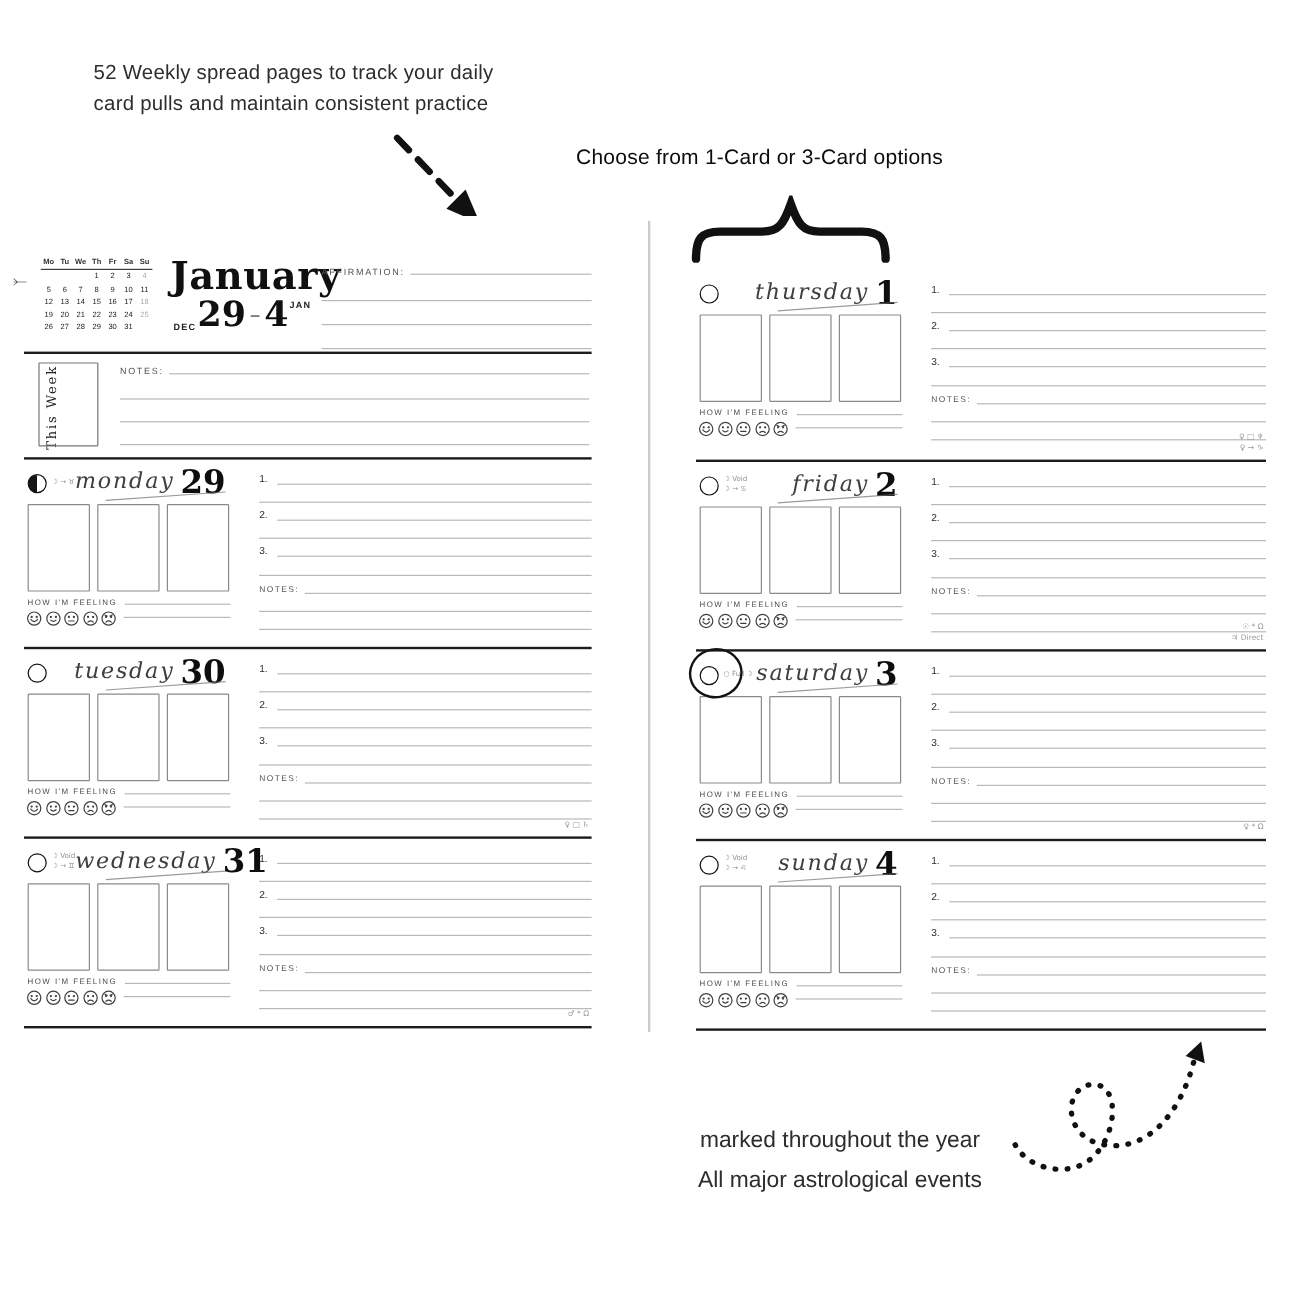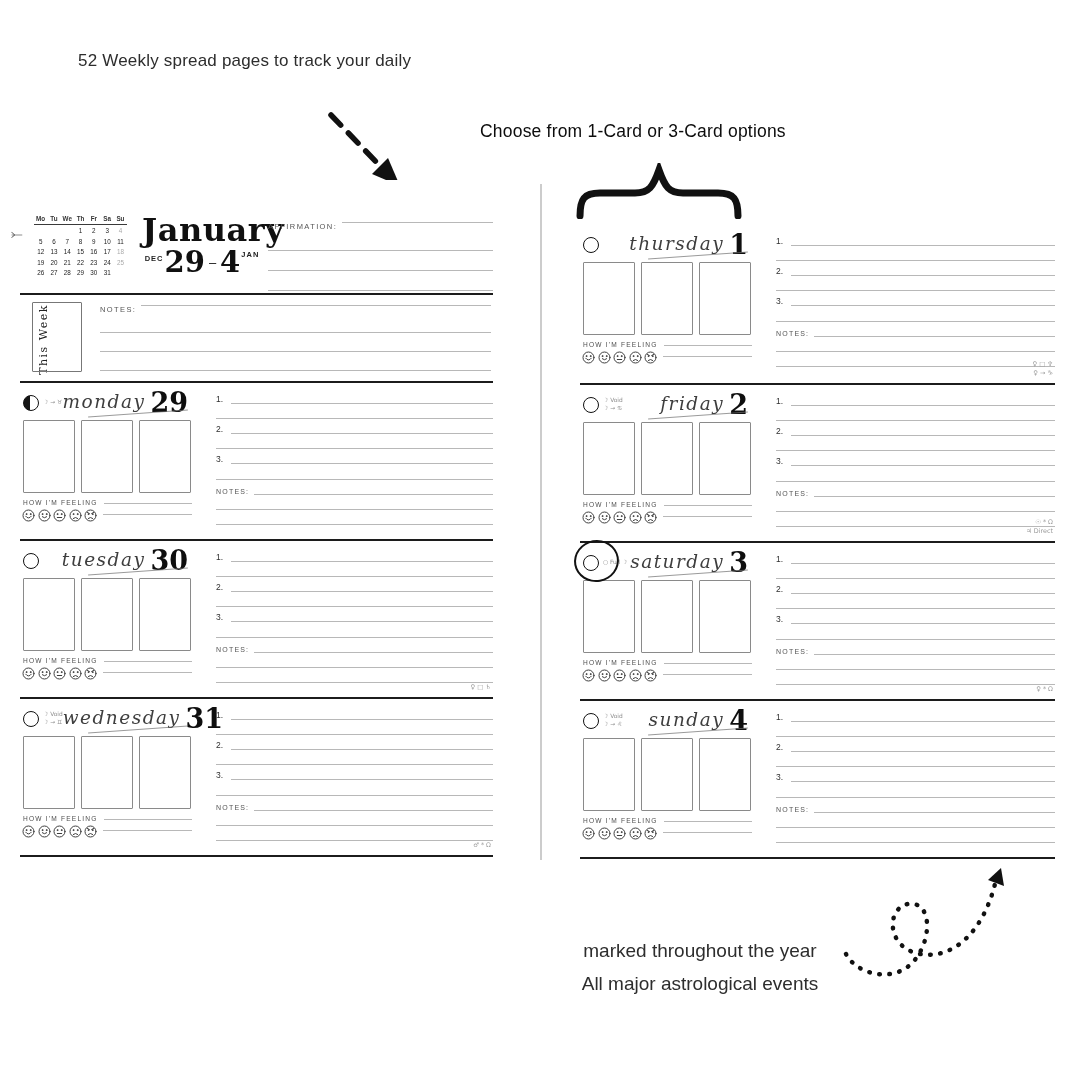--- a/index.html
+++ b/index.html
@@ -29,27 +29,27 @@
   .mini-cal{position:absolute;left:14px;top:6px}
   .mc-row{display:flex}
   .mc-cell{width:13.3px;height:10.4px;line-height:10.4px;font-size:6.3px;text-align:center;color:#222}
   .mc-row.head .mc-cell{color:#333;font-weight:700}
   .mc-row.head{border-bottom:1px solid #3a3a3a;margin-bottom:1px}
   .mc-cell.gray{color:#aaa}
   .month-block{position:absolute;left:122px;top:6px;width:120px;text-align:center}
   .month-name{font-family:"DejaVu Serif",serif;font-size:32px;font-weight:600;color:#101010;letter-spacing:.5px;line-height:1}
   .range-row{display:flex;align-items:center;justify-content:center;margin-top:2px}
   .range-small{font-size:7.5px;letter-spacing:1px;color:#222;font-weight:700}
-  .range-small.start{align-self:flex-end;margin-bottom:14px;margin-right:1px}
+  .range-small.start{align-self:flex-end;margin-bottom:0;margin-right:1px}
   .range-small.end{align-self:flex-start;margin-top:2px;margin-left:1px}
   .range-big{font-family:"DejaVu Serif",serif;font-size:29px;font-weight:700;color:#101010;line-height:1}
   .range-sep{font-size:13px;margin:0 4px;color:#101010}
   .affirm{position:absolute;left:248px;top:14px;width:225px}
   .lab{font-size:7.5px;letter-spacing:1.4px;color:#555}
-  .lab-row{display:flex;}
+  .lab-row{display:flex;align-items:flex-end}
   .lab-row .fill-line{flex:1;border-bottom:1px solid var(--line);margin-left:5px;height:1px;margin-bottom:2px}
   .affirm .extra-line{border-bottom:1px solid var(--line);margin-top:19px}
 
   
   .this-week{position:relative;height:86px}
   .tw-label{position:absolute;left:-12px;top:38px;transform:rotate(-90deg);transform-origin:center;font-family:"DejaVu Serif",serif;font-size:11px;letter-spacing:1.5px;color:#222;white-space:nowrap}
   .tw-card{position:absolute;left:12px;top:7px;width:50px;height:70px;border:1.5px solid #777;border-radius:1px}
   .tw-notes{position:absolute;left:80px;top:10px;right:2px}
   .tw-notes .extra-line{border-bottom:1px solid var(--line);margin-top:18px}
 
@@ -81,20 +81,21 @@
   .brace{position:absolute;left:-7px;top:-62px;width:172px;height:56px;pointer-events:none}
   .moon-circle-note{position:absolute;left:-6px;top:-8px;width:45px;height:42px;border:2.6px solid #121212;border-radius:50%;transform:rotate(-10deg)}
 </style>
 </head>
 <body>
 
 <div id="stage">
 
   <div class="anno-top">
     <div>52 Weekly spread pages to track your daily</div>
+    <div>card pulls and maintain consistent practice</div>
   </div>
 
   <svg class="arrow-svg" style="left:322px;top:108px;width:90px;height:95px" viewBox="0 0 90 95">
     <line x1="9" y1="7" x2="60" y2="60" stroke="#111" stroke-width="5.5" stroke-dasharray="14 11" stroke-linecap="round"></line>
     <polygon points="78,78 50,66 66,50" fill="#111"></polygon>
   </svg>
 
   <div class="anno-options">Choose from 1-Card or 3-Card options</div>
 
   <div class="anno-bottom">

